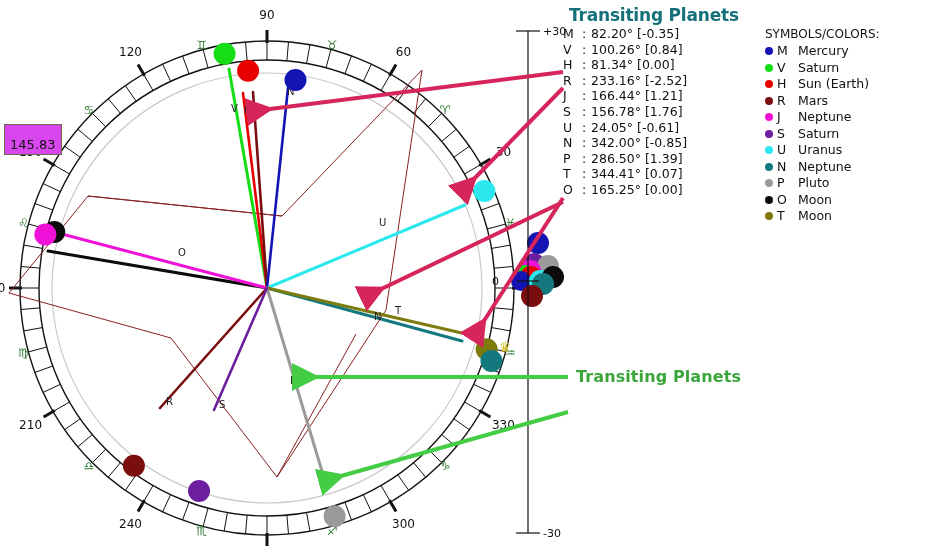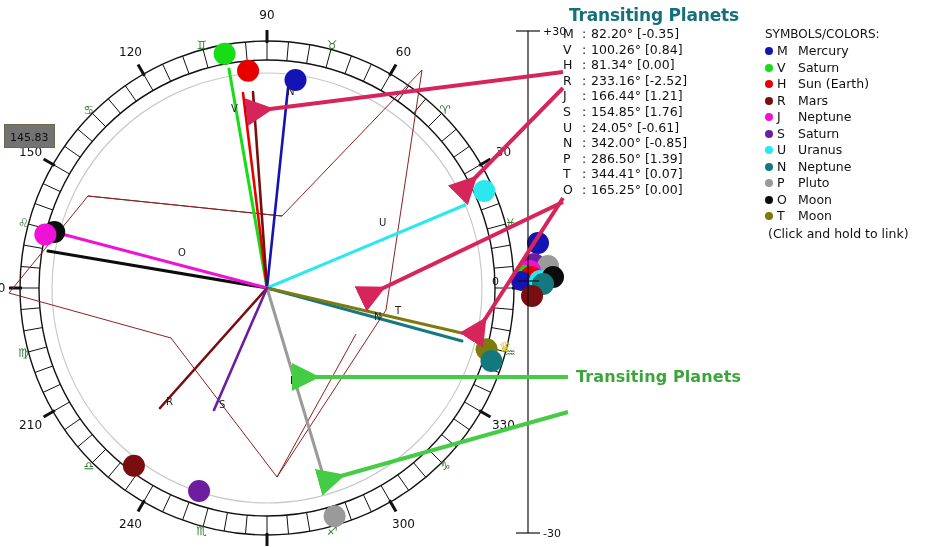--- a/index.html
+++ b/index.html
@@ -25,24 +25,24 @@
     left: 0; top: 0;
     width: 929px;
     height: 547px;
   }
 
   
   .tooltip-box {
     position: absolute;
     left: 4px;
     top: 124px;
-    padding: 5px 5px 2px 5px;
-    background: #737373;
+    padding: 12px 5px 2px 5px;
+    background: #d946ef;
     border: 1px solid #6b6b4a;
-    font-size: 11px;
+    font-size: 13px;
     color: #111111;
     font-family: "DejaVu Sans", "Liberation Sans", sans-serif;
     line-height: 15px;
     white-space: nowrap;
   }
 
   
   .readout {
     position: absolute;
     left: 563px;
@@ -411,21 +411,21 @@
           <span class="readout-val">233.16° [-2.52]</span>
         </div>
         <div class="readout-row">
           <span class="readout-sym">J</span>
           <span class="readout-colon">:</span>
           <span class="readout-val">166.44° [1.21]</span>
         </div>
         <div class="readout-row">
           <span class="readout-sym">S</span>
           <span class="readout-colon">:</span>
-          <span class="readout-val">154.85° [1.76]</span>
+          <span class="readout-val">156.78° [1.76]</span>
         </div>
         <div class="readout-row">
           <span class="readout-sym">U</span>
           <span class="readout-colon">:</span>
           <span class="readout-val">24.05°  [-0.61]</span>
         </div>
         <div class="readout-row">
           <span class="readout-sym">N</span>
           <span class="readout-colon">:</span>
           <span class="readout-val">342.00° [-0.85]</span>
@@ -500,18 +500,17 @@
           <span class="legend-dot" style="background: rgb(12, 12, 12);"></span>
           <span class="legend-sym">O</span>
           <span class="legend-name">Moon</span>
         </div>
         <div class="legend-row">
           <span class="legend-dot" style="background: rgb(125, 122, 14);"></span>
           <span class="legend-sym">T</span>
           <span class="legend-name">Moon</span>
         </div>
       </div>
-    <div class="legend-note">(Click and hold to link)</div>
   </div>
 
   <div class="annot" id="annot-transiting">Transiting Planets</div>
 
 </div>
 
 </body></html>

